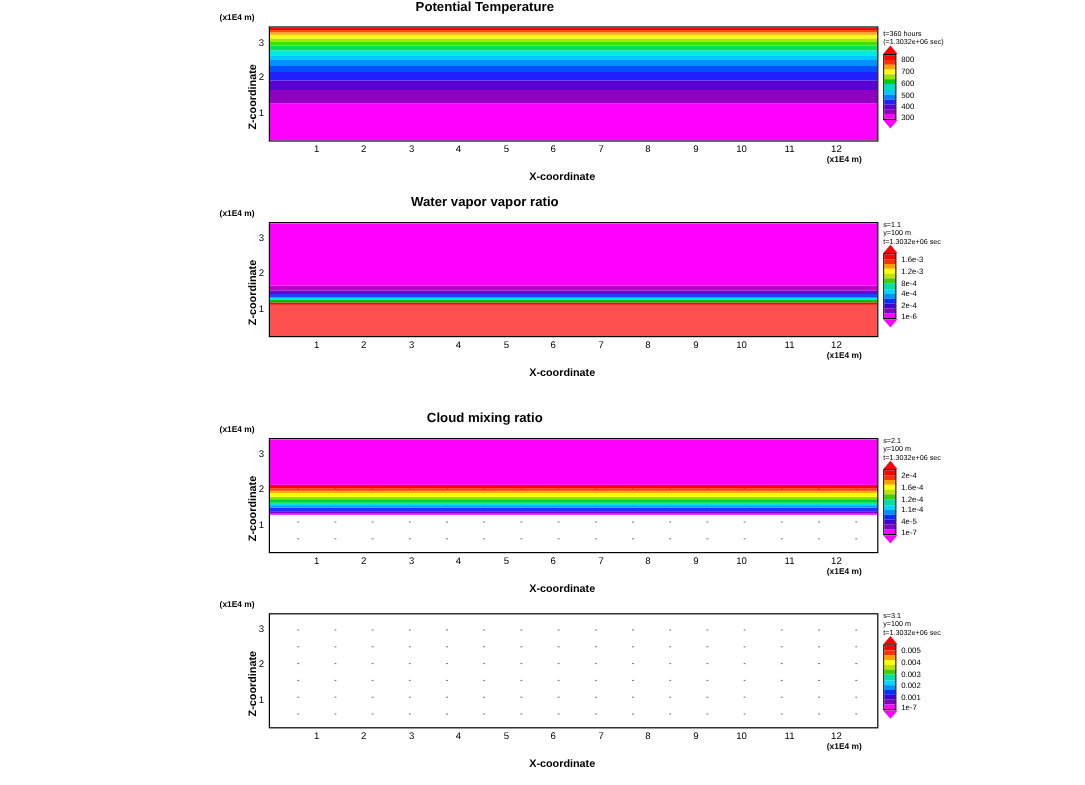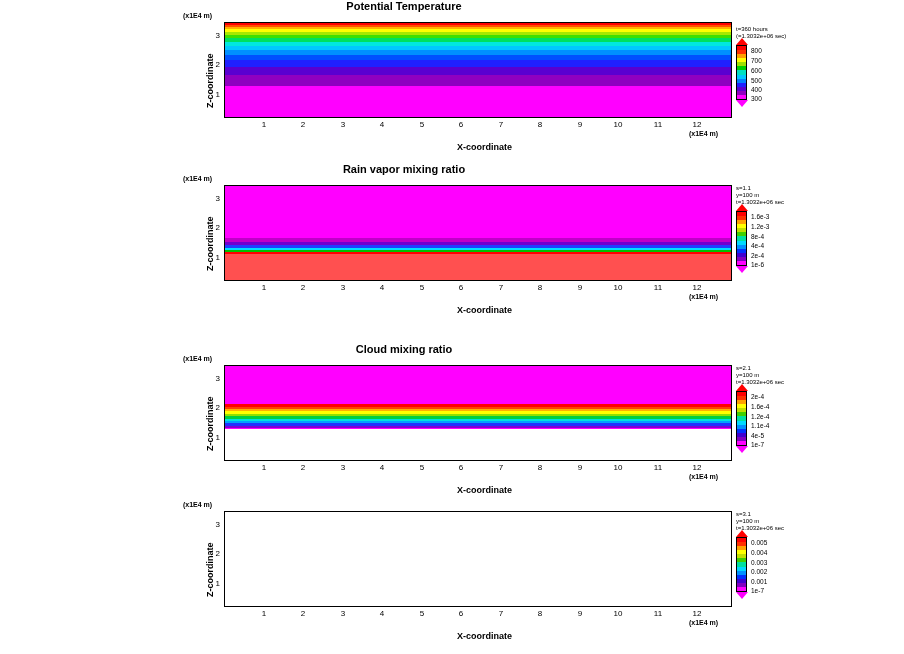--- a/index.html
+++ b/index.html
@@ -6,21 +6,21 @@
   body{width:904px;height:654px;position:relative;font-family:"Liberation Sans",sans-serif;}
   .panel{position:absolute;left:0;width:904px;}
   .title{position:absolute;width:808px;text-align:center;font-size:11px;font-weight:bold;color:#000;}
   .plotbox{position:absolute;border:1px solid #000;box-sizing:border-box;background:#fff;overflow:hidden;}
   .bands{position:absolute;left:0;top:0;width:100%;height:100%;}
   .band{position:absolute;left:0;width:100%;}
   .dots{position:absolute;left:0;top:0;width:100%;height:100%;
         background-image:radial-gradient(#000 0.6px, transparent 0.7px);
         background-size:31px 14px;background-position:8px 6px;opacity:.55;}
   .ylabel{position:absolute;transform:rotate(-90deg);transform-origin:left top;font-size:9px;font-weight:bold;color:#000;white-space:nowrap;}
-  .xlabel{position:absolute;font-size:9px;font-weight:bold;color:#000;white-space:nowrap;margin-left:16px;}
+  .xlabel{position:absolute;font-size:9px;font-weight:bold;color:#000;white-space:nowrap;}
   .unit{position:absolute;font-size:7px;font-weight:bold;color:#000;white-space:nowrap;}
   .tick{position:absolute;font-size:8px;color:#000;text-align:center;width:14px;}
   .ytick{position:absolute;font-size:8px;color:#000;text-align:right;width:12px;}
   .cbar{position:absolute;width:11px;border:1px solid #000;box-sizing:border-box;}
   .cseg{position:absolute;left:0;width:100%;}
   .carrow{position:absolute;width:0;height:0;border-left:6px solid transparent;border-right:6px solid transparent;}
   .clabel{position:absolute;font-size:6.5px;color:#000;white-space:nowrap;}
   .meta{position:absolute;font-size:6px;color:#000;white-space:nowrap;line-height:7px;}
   .hline{position:absolute;height:1px;}
 </style>
@@ -96,21 +96,21 @@
   <div class="carrow" style="left:736px;top:100px;border-top:7px solid #ff00ff;"></div>
   <div class="clabel" style="left:751px;top:47px;">800</div>
   <div class="clabel" style="left:751px;top:57px;">700</div>
   <div class="clabel" style="left:751px;top:67px;">600</div>
   <div class="clabel" style="left:751px;top:77px;">500</div>
   <div class="clabel" style="left:751px;top:86px;">400</div>
   <div class="clabel" style="left:751px;top:95px;">300</div>
 </div>
 
 <div class="panel" style="top:163px;height:160px;">
-  <div class="title" style="top:0px;">Rain vapor mixing ratio</div>
+  <div class="title" style="top:0px;">Water vapor vapor ratio</div>
   <div class="unit" style="left:183px;top:12px;">(x1E4 m)</div>
   <div class="ylabel" style="left:205px;top:108px;">Z-coordinate</div>
 
   <div class="plotbox" style="left:224px;top:22px;width:508px;height:96px;">
     <div class="dots"></div>
     <div class="bands">
       <div class="band" style="bottom:0%;height:27.5%;background:#ff5050;"></div>
       <div class="band" style="bottom:27.5%;height:2.5%;background:#ff0000;"></div>
       <div class="band" style="bottom:30%;height:2%;background:#00c000;"></div>
       <div class="band" style="bottom:32%;height:2.2%;background:#00e0ff;"></div>

